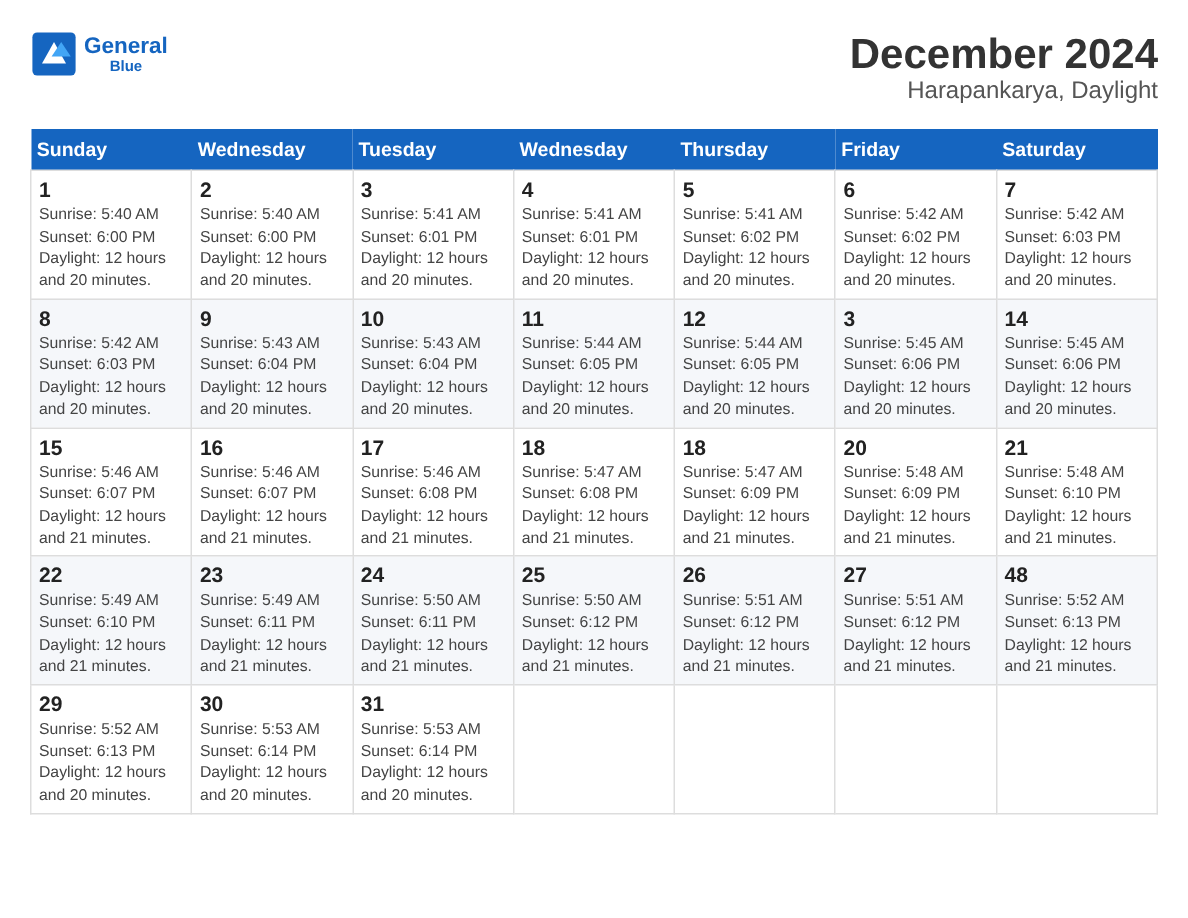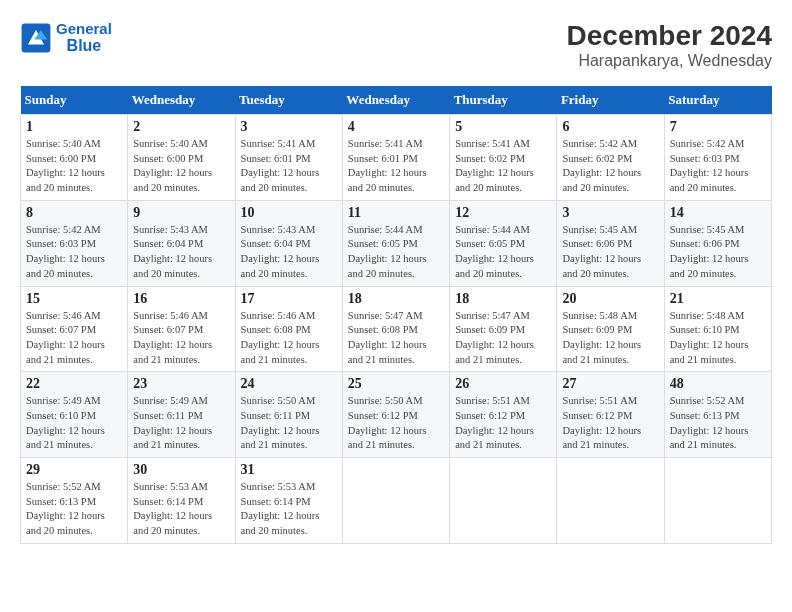--- a/index.html
+++ b/index.html
@@ -35,21 +35,20 @@
       color: #333;
     }
     .location-title {
       font-size: 16px;
       color: #555;
     }
     table {
       width: 100%;
       border-collapse: collapse;
       font-size: 11px;
-      font-family: Liberation Serif, serif;
     }
     th {
       background-color: #1565c0;
       color: #fff;
       padding: 6px 4px;
       text-align: left;
       font-size: 13px;
       font-weight: bold;
     }
     td {
@@ -86,26 +85,26 @@
 
 <div class="header-area">
   <div class="logo">
     <svg class="logo-icon" viewBox="0 0 40 40" width="40" height="40">
       <rect x="2" y="2" width="36" height="36" rx="4" fill="#1565c0"></rect>
       <polygon points="10,28 20,10 30,28" fill="white"></polygon>
       <polygon points="22,22 30,10 38,22" fill="#42a5f5" transform="translate(-4,0)"></polygon>
     </svg>
     <div>
       <div style="font-size:15px;font-weight:bold;color:#1565c0;">General</div>
-      <div style="font-size:16px;font-weight:bold;color:#1565c0;">Blue</div>
+      <div style="font-size:10px;font-weight:bold;color:#1565c0;">Blue</div>
     </div>
   </div>
   <div class="title-area">
     <div class="month-title">December 2024</div>
-    <div class="location-title">Harapankarya, Wednesday</div>
+    <div class="location-title">Harapankarya, Daylight</div>
   </div>
 </div>
 
 <table>
   <thead>
     <tr>
     <th>Sunday</th>
         <th>Wednesday</th>
         <th>Tuesday</th>
         <th>Wednesday</th>

